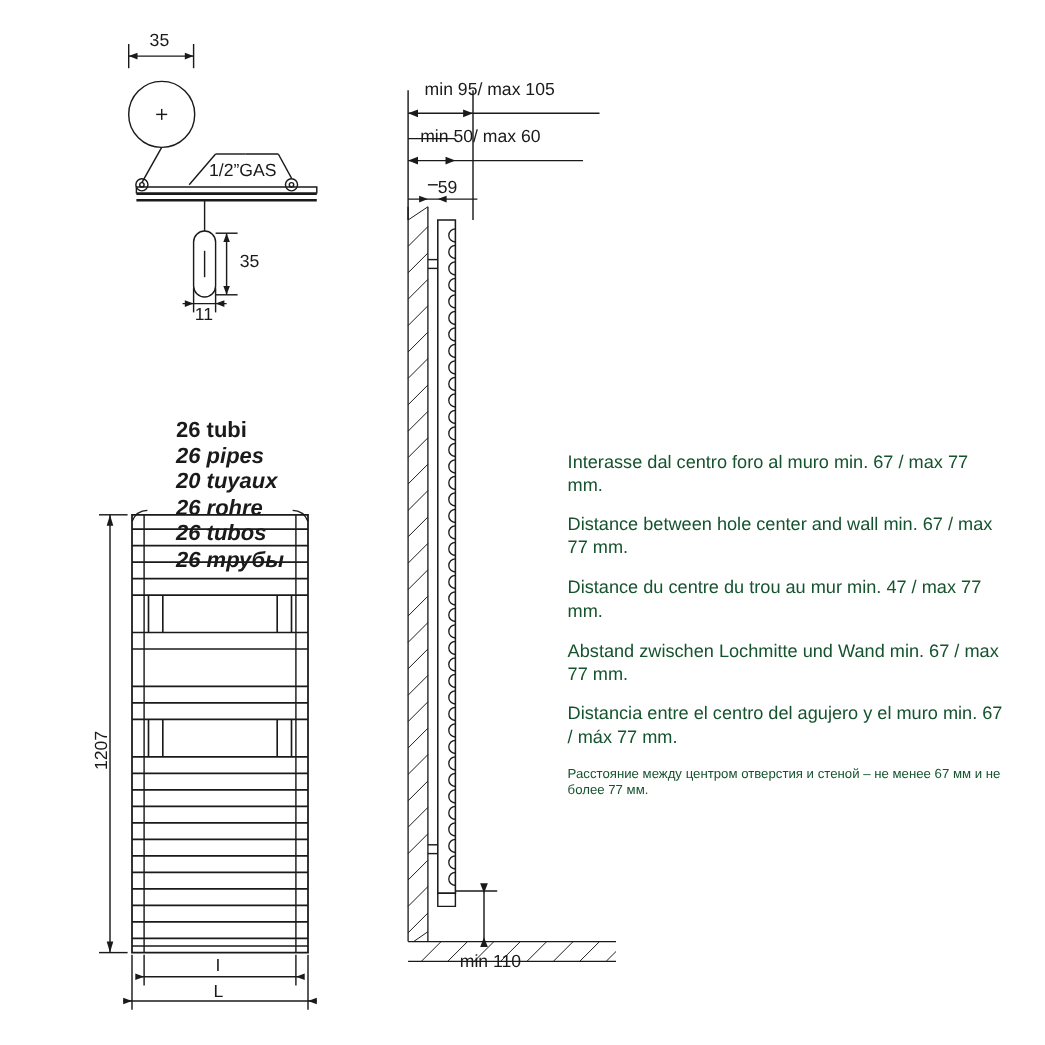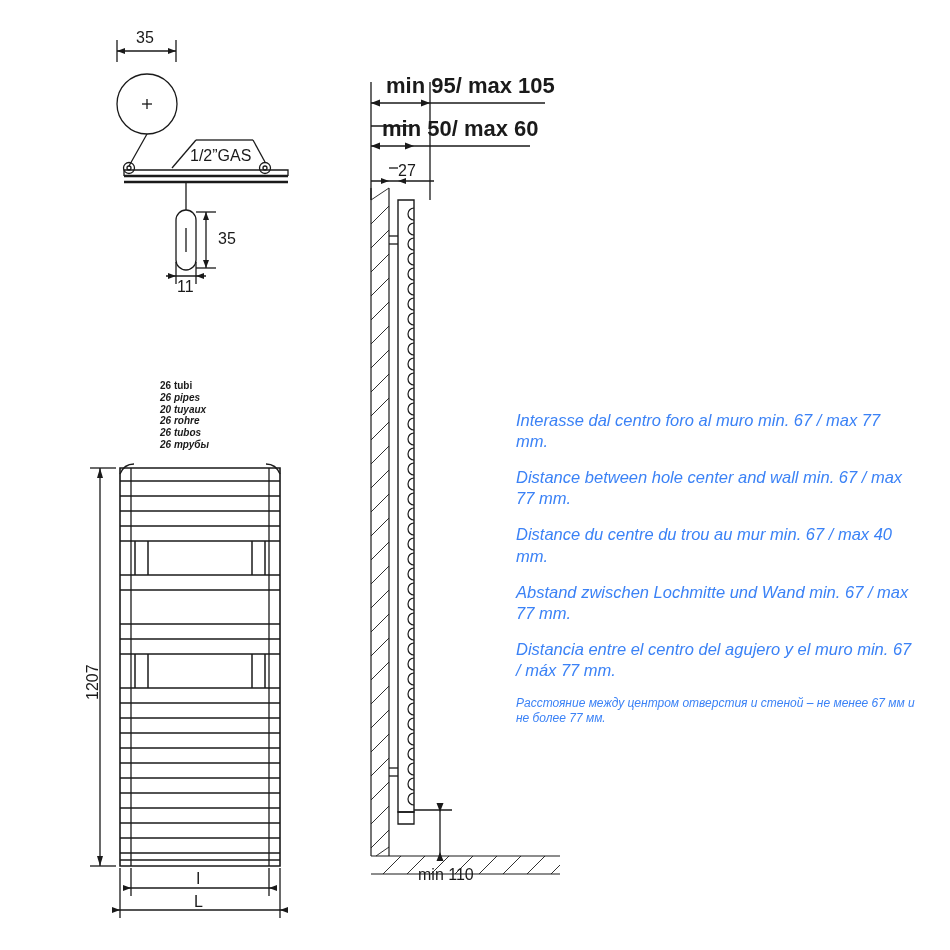--- a/index.html
+++ b/index.html
@@ -32,54 +32,53 @@
     font-family: "Liberation Sans", sans-serif;
     font-size: 16px;
     color: #1a1a1a;
     white-space: nowrap;
     line-height: 1.15;
   }
   .lbl.dim {
     font-size: 16px;
   }
   .lbl.bigdim {
-    font-size: 22px;
-    font-weight: 700;
+    font-size: 16px;
+    font-weight: 400;
   }
   .lbl.rot {
     transform: rotate(-90deg);
     transform-origin: left top;
   }
   .pipes-block {
     position: absolute;
     left: 160px;
     top: 380px;
-    font-size: 10px;
+    font-size: 20px;
     line-height: 1.18;
   }
   .pipes-block div:first-child {
     font-weight: 700;
     font-style: normal;
   }
   .pipes-block div {
     font-style: italic;
     font-weight: 700;
   }
   .notes {
     position: absolute;
     left: 516px;
     top: 410px;
     width: 400px;
   }
   .note {
     font-size: 16.5px;
     line-height: 1.28;
     margin-bottom: 15px;
-    color: #3b82f6;
-    font-style: italic;
+    color: #14532d;
   }
   .note.cyr {
     font-size: 12px;
   }
 </style>
 </head>
 <body>
 
 <div class="stage">
 
@@ -353,38 +352,38 @@
     </g>
   </svg>
 
   <div class="lbl dim" style="left:136px; top:29px;">35</div>
   <div class="lbl dim" style="left:190px; top:118px;margin-top:29px;">1/2”GAS</div>
   <div class="lbl dim" style="left:218px; top:230px;">35</div>
   <div class="lbl dim" style="left:177px; top:278px;text-align:center;">11</div>
 
   <div class="lbl bigdim" style="left:386px; top:73px;">min 95/ max 105</div>
   <div class="lbl bigdim" style="left:382px; top:116px;">min 50/ max 60</div>
-  <div class="lbl dim" style="left:398px; top:162px;">27</div>
+  <div class="lbl dim" style="left:398px; top:162px;">59</div>
   <div class="lbl dim" style="left:418px; top:866px;">min 110</div>
 
   <div class="lbl dim rot" style="left:84px; top:700px;">1207</div>
   <div class="lbl dim" style="left:196px; top:870px;">I</div>
   <div class="lbl dim" style="left:194px; top:893px;">L</div>
 
   <div class="pipes-block">
     <div>26 tubi</div>
     <div>26 pipes</div>
     <div>20 tuyaux</div>
     <div>26 rohre</div>
     <div>26 tubos</div>
     <div>26 трубы</div>
   </div>
 
   <div class="notes">
     <div class="note">Interasse dal centro foro al muro min. 67 / max 77 mm.</div>
     <div class="note">Distance between hole center and wall min. 67 / max 77 mm.</div>
-    <div class="note">Distance du centre du trou au mur min. 67 / max 40 mm.</div>
+    <div class="note">Distance du centre du trou au mur min. 47 / max 77 mm.</div>
     <div class="note">Abstand zwischen Lochmitte und Wand min. 67 / max 77 mm.</div>
     <div class="note">Distancia entre el centro del agujero y el muro min. 67 / máx 77 mm.</div>
     <div class="note cyr">Расстояние между центром отверстия и стеной – не менее 67 мм и не более 77 мм.</div>
   </div>
 
 </div>
 
 </body></html>

